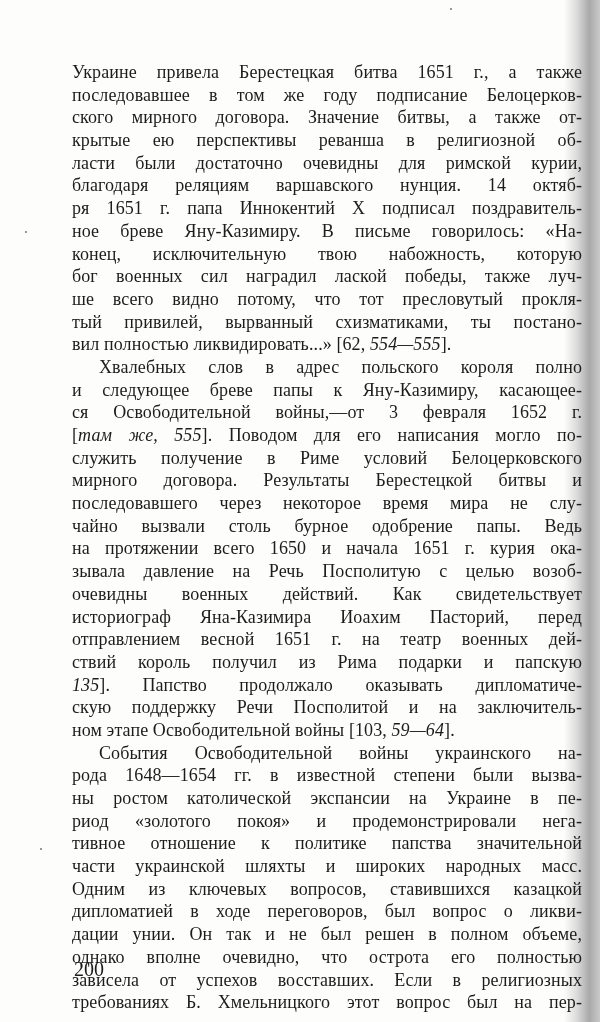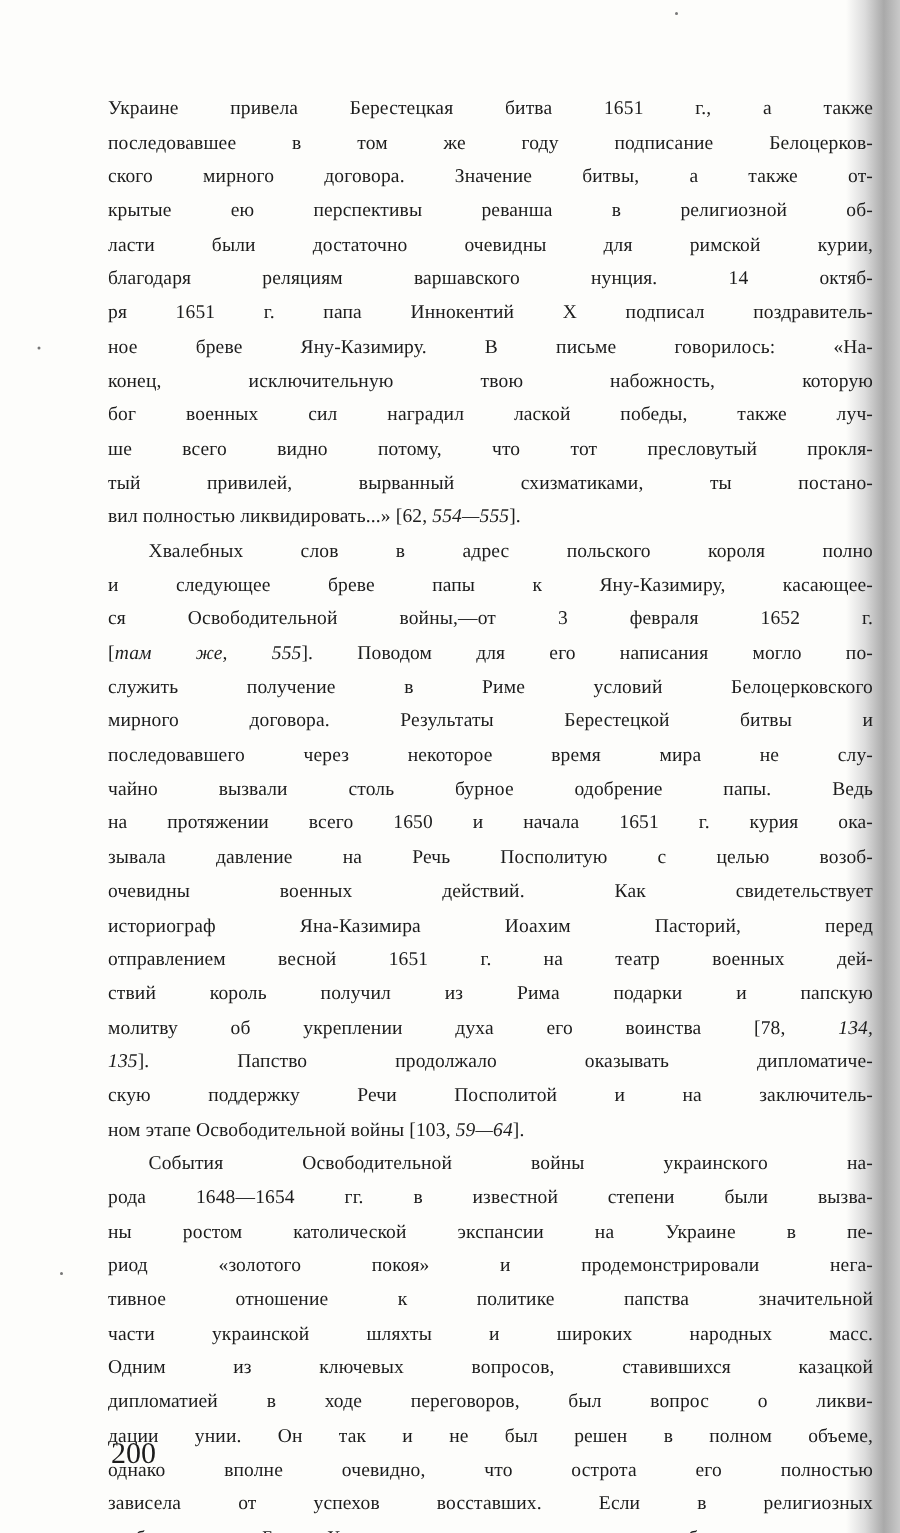--- a/index.html
+++ b/index.html
@@ -10,21 +10,21 @@
       color: #1c1c1c;
     }
     .binding-shadow {
       position: absolute; top: 0; right: 0; width: 36px; height: 1022px;
       background: linear-gradient(to right, rgba(253,253,251,0) 0%, #dcdcdc 35%, #a9a9a9 70%, #c9c9c9 100%);
     }
     .text-block {
       position: absolute; left: 72px; top: 61px; width: 510px;
     }
     .line {
-      height: 22.7px; line-height: 22.7px; font-size: 13px;
+      height: 22.7px; line-height: 22.7px; font-size: 18px;
       white-space: nowrap; text-align: justify; text-align-last: justify;
       letter-spacing: 0.1px;
     }
     .line.indent { padding-left: 27px; }
     .line.last { text-align-last: left; }
     .page-number {
       position: absolute; left: 74px; top: 958px;
       font-size: 20px; font-family: "Liberation Serif", serif;
     }
     .speck { position: absolute; width: 2px; height: 2px; background: #777; border-radius: 50%; }
@@ -59,21 +59,20 @@
     <div class="line"><span>служить получение в Риме условий Белоцерковского</span></div>
     <div class="line"><span>мирного договора. Результаты Берестецкой битвы и</span></div>
     <div class="line"><span>последовавшего через некоторое время мира не слу-</span></div>
     <div class="line"><span>чайно вызвали столь бурное одобрение папы. Ведь</span></div>
     <div class="line"><span>на протяжении всего 1650 и начала 1651 г. курия ока-</span></div>
     <div class="line"><span>зывала давление на Речь Посполитую с целью возоб-</span></div>
     <div class="line"><span>очевидны военных действий. Как свидетельствует</span></div>
     <div class="line"><span>историограф Яна-Казимира Иоахим Пасторий, перед</span></div>
     <div class="line"><span>отправлением весной 1651 г. на театр военных дей-</span></div>
     <div class="line"><span>ствий король получил из Рима подарки и папскую</span></div>
-    <div class="line"><span>молитву об укреплении духа его воинства [78, </span><i>134,</i><span></span></div>
     <div class="line"><span></span><i>135</i><span>]. Папство продолжало оказывать дипломатиче-</span></div>
     <div class="line"><span>скую поддержку Речи Посполитой и на заключитель-</span></div>
     <div class="line last"><span>ном этапе Освободительной войны [103, </span><i>59—64</i><span>].</span></div>
     <div class="line indent"><span>События Освободительной войны украинского на-</span></div>
     <div class="line"><span>рода 1648—1654 гг. в известной степени были вызва-</span></div>
     <div class="line"><span>ны ростом католической экспансии на Украине в пе-</span></div>
     <div class="line"><span>риод «золотого покоя» и продемонстрировали нега-</span></div>
     <div class="line"><span>тивное отношение к политике папства значительной</span></div>
     <div class="line"><span>части украинской шляхты и широких народных масс.</span></div>
     <div class="line"><span>Одним из ключевых вопросов, ставившихся казацкой</span></div>

